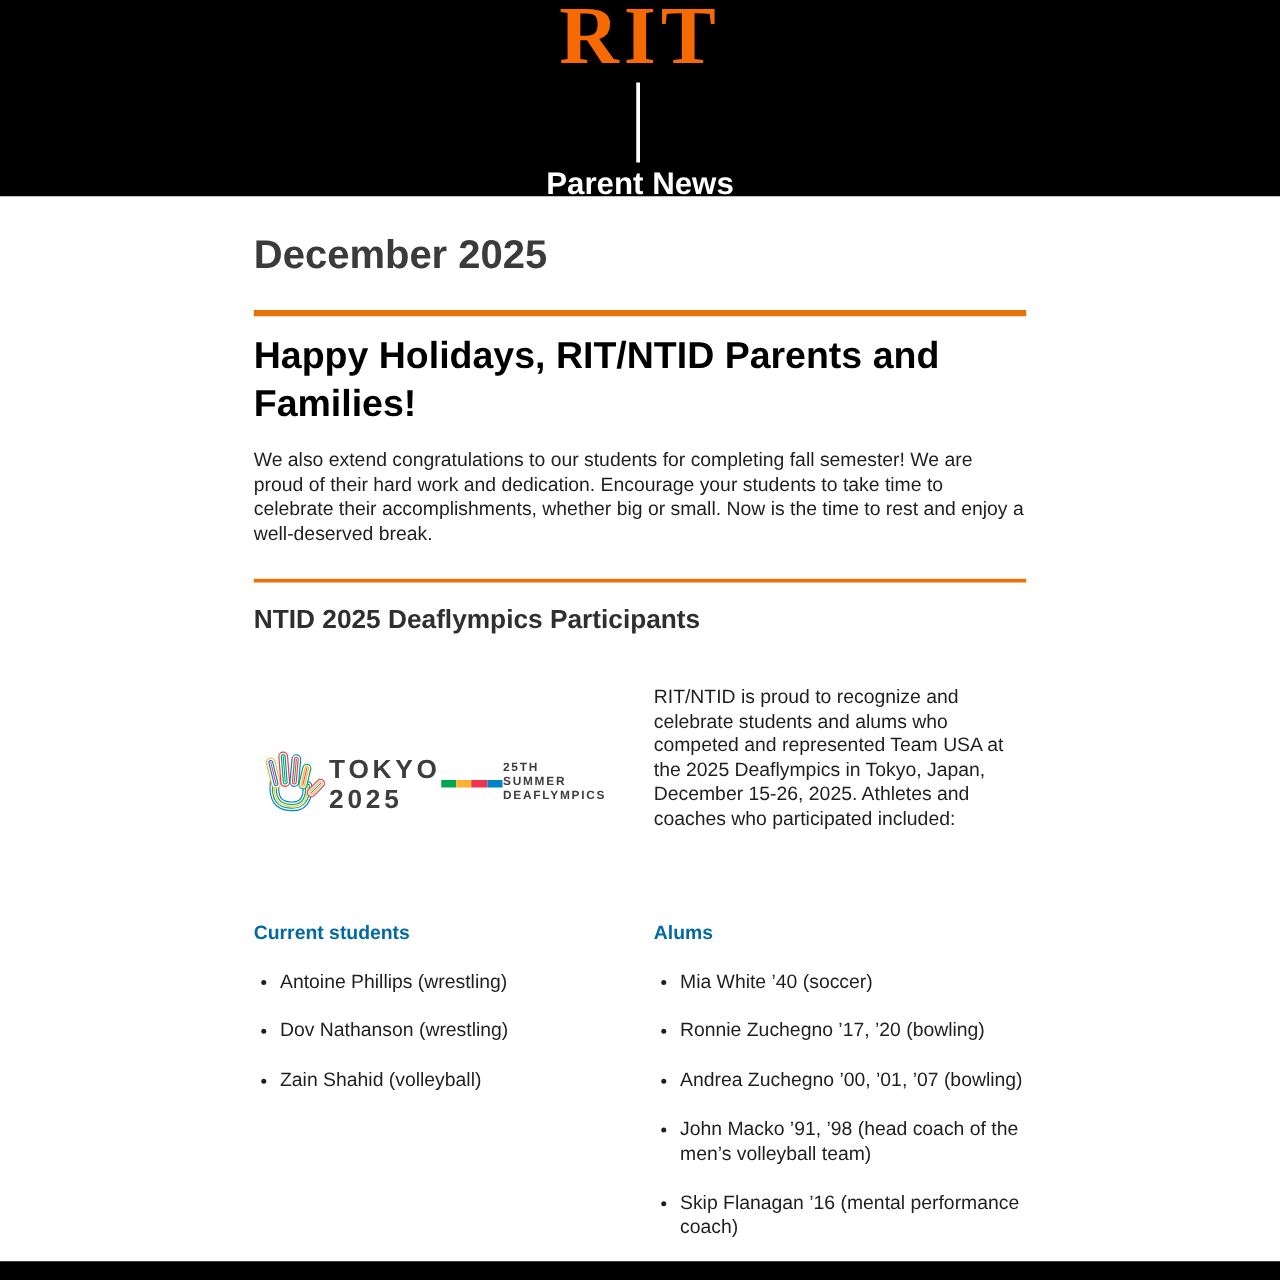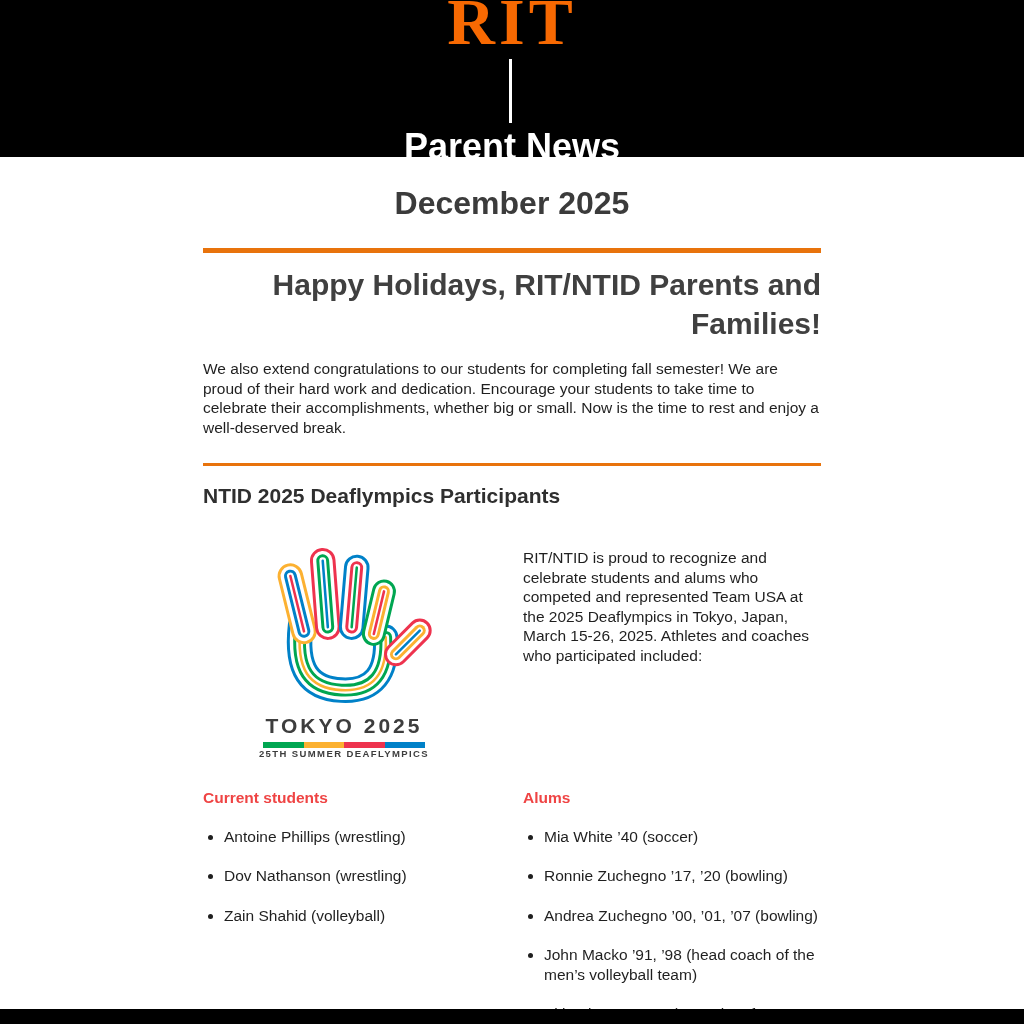--- a/index.html
+++ b/index.html
@@ -33,62 +33,61 @@
     padding-bottom: 4px;
   }
   .masthead-divider {
     width: 3px;
     height: 64px;
     background: #ffffff;
     margin: 0 18px 0 14px;
   }
   .brand-text { color: #ffffff; }
   .institute-name { font-size: 17px; line-height: 1.2; }
-  .newsletter-title { font-size: 36px; font-weight: bold; line-height: 1.15; margin-top: 3px; }
+  .newsletter-title { font-size: 25px; font-weight: bold; line-height: 1.15; margin-top: 3px; }
 
   
   main { width: 618px; margin: 0 auto; padding-top: 16px; }
   .issue-date {
-    text-align: center;
+    text-align: left;
     font-size: 32px;
     font-weight: bold;
     color: #3b3b3b;
     margin: 12px 0 26px;
   }
   .rule { border: none; background: #E8730C; }
   .rule.thick { height: 5px; margin-bottom: 12px; }
   .rule.thin  { height: 3px; margin: 26px 0 18px; }
   .greeting-title {
     font-size: 30px;
     line-height: 1.3;
     font-weight: bold;
-    color: #404040;
+    color: #000000;
     margin: 6px 0 16px;
-    text-align: right;
   }
   .body-text {
     font-size: 15.5px;
     line-height: 1.26;
     color: #1f1f1f;
     margin-bottom: 17px;
   }
   .section-title {
     font-size: 21px;
     font-weight: bold;
     color: #2f2f2f;
     margin: 4px 0 34px;
   }
 
   
   .deaf-row { display: flex; gap: 38px; margin-bottom: 30px; }
   .logo-block {
     width: 282px;
     flex: 0 0 282px;
     display: flex;
-    flex-direction: column;
+    flex-direction: row;
     align-items: center;
   }
   .hand-svg { width: 196px; height: 166px; }
   .tokyo-title {
     font-size: 21px;
     font-weight: bold;
     letter-spacing: 3px;
     color: #3d3d3d;
     margin-top: 6px;
   }
@@ -110,21 +109,21 @@
     font-size: 15.5px;
     line-height: 1.26;
     color: #1f1f1f;
     padding-top: 6px;
   }
 
   
   .lists-row { display: flex; margin-top: 26px; }
   .col-left { width: 320px; flex: 0 0 320px; }
   .col-right { flex: 1; }
-  .list-heading { font-size: 15.5px; font-weight: bold; color: #ef4444; margin-bottom: 9px; }
+  .list-heading { font-size: 15.5px; font-weight: bold; color: #0369a1; margin-bottom: 9px; }
   .participant-list { list-style: disc; padding-left: 21px; }
   .participant-list li {
     font-size: 15.5px;
     line-height: 1.25;
     color: #1f1f1f;
     margin-bottom: 5px;
     margin-top: 20px;
   }
 
   
@@ -221,21 +220,21 @@
         <div class="tokyo-title">TOKYO 2025</div>
         <div class="stripe">
           <span class="s-green"></span>
             <span class="s-yellow"></span>
             <span class="s-red"></span>
             <span class="s-blue"></span>
         </div>
         <div class="logo-subtitle">25TH SUMMER DEAFLYMPICS</div>
       </div>
 
-      <p class="deaf-intro">RIT/NTID is proud to recognize and celebrate students and alums who competed and represented Team USA at the 2025 Deaflympics in Tokyo, Japan, March 15-26, 2025. Athletes and coaches who participated included:</p>
+      <p class="deaf-intro">RIT/NTID is proud to recognize and celebrate students and alums who competed and represented Team USA at the 2025 Deaflympics in Tokyo, Japan, December 15-26, 2025. Athletes and coaches who participated included:</p>
     </div>
 
     <div class="lists-row">
       <div class="col-left">
         <div class="list-heading">Current students</div>
         <ul class="participant-list">
             <li>Antoine Phillips (wrestling)</li>
             <li>Dov Nathanson (wrestling)</li>
             <li>Zain Shahid (volleyball)</li>
           </ul>

